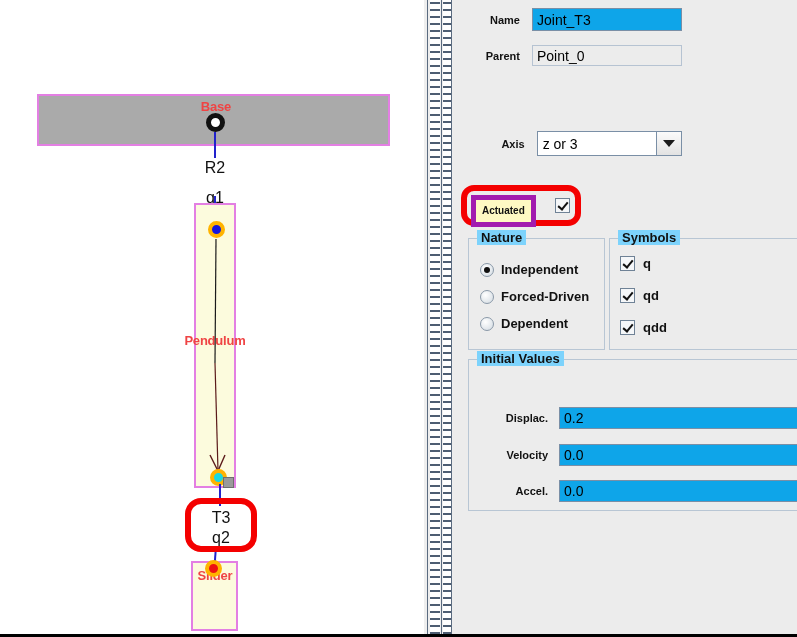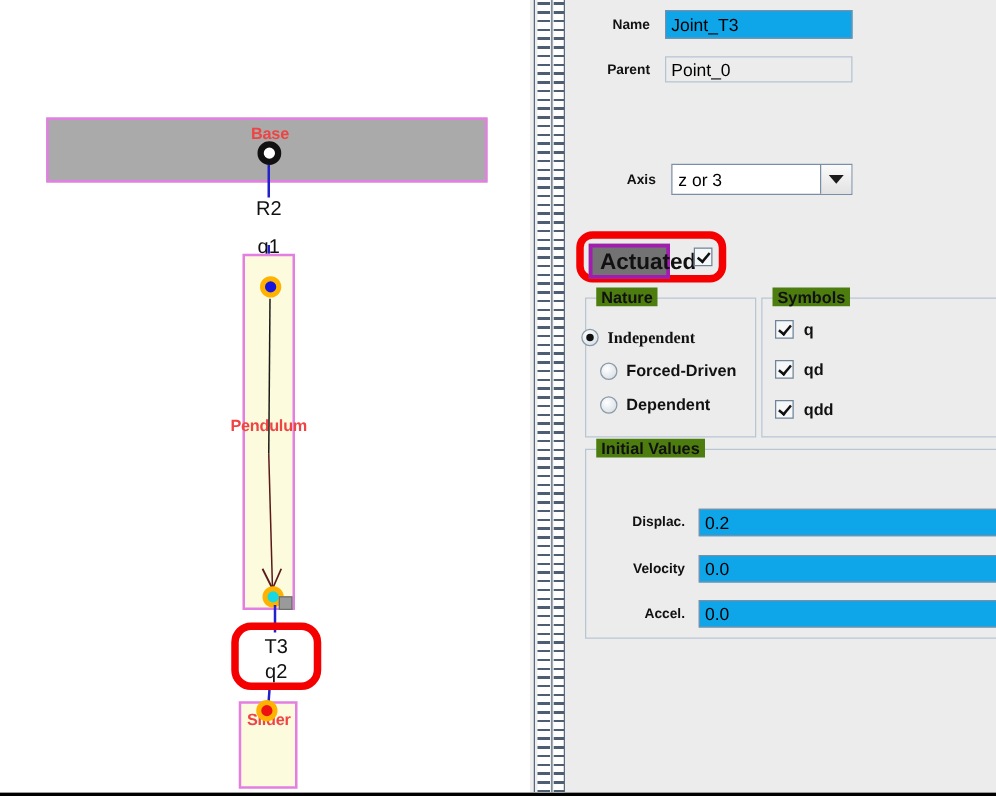--- a/index.html
+++ b/index.html
@@ -186,23 +186,23 @@
   }
   .arrow-down {
     width: 0; height: 0;
     border-left: 6px solid transparent;
     border-right: 6px solid transparent;
     border-top: 7px solid #1b1b1b;
   }
 
   .etched-label {
     box-sizing: border-box;
-    border: 3px solid #a21caf;
-    background: #737373;
-    font-size: 18px;
+    border: 5px solid #a21caf;
+    background: #fef9c3;
+    font-size: 10px;
     font-weight: bold;
     color: #111111;
     padding: 2px 6px;
     display: inline-block;
     line-height: 18px;
   }
 
   .checkbox {
     box-sizing: border-box;
     width: 15px; height: 15px;
@@ -224,21 +224,21 @@
 
   .group {
     position: absolute;
     box-sizing: border-box;
     border: 1px solid #b8c6d4;
     background: transparent;
   }
   .group-title {
     position: absolute;
     top: -9px; left: 8px;
-    background: #4d7c0f;
+    background: #7dd3fc;
     padding: 0 4px;
     font-size: 13px;
     font-weight: bold;
     color: #111111;
     white-space: nowrap;
   }
 
   .radio-row {
     position: absolute;
     display: flex;
@@ -354,21 +354,21 @@
       </div>
     </div>
 
     <div class="redbox" style="left:9px; top:185px; width:120px; height:41px;"></div>
     <span class="etched-label" style="position:absolute; left:19px; top:195px; width:65px;">Actuated</span>
     <span class="checkbox checked" style="position:absolute; left:103px; top:198px;"></span>
 
     <div class="group" style="left:16px; top:238px; width:137px; height:112px;">
       <span class="group-title">Nature</span>
     </div>
-    <div class="radio-row" style="left:13px; top:262px;font-family:Liberation Serif, serif;">
+    <div class="radio-row" style="left:28px; top:262px;">
       <span class="radio selected"></span>
       <span class="radio-label">Independent</span>
     </div>
     <div class="radio-row" style="left:28px; top:289px;">
       <span class="radio"></span>
       <span class="radio-label">Forced-Driven</span>
     </div>
     <div class="radio-row" style="left:28px; top:316px;">
       <span class="radio"></span>
       <span class="radio-label">Dependent</span>

